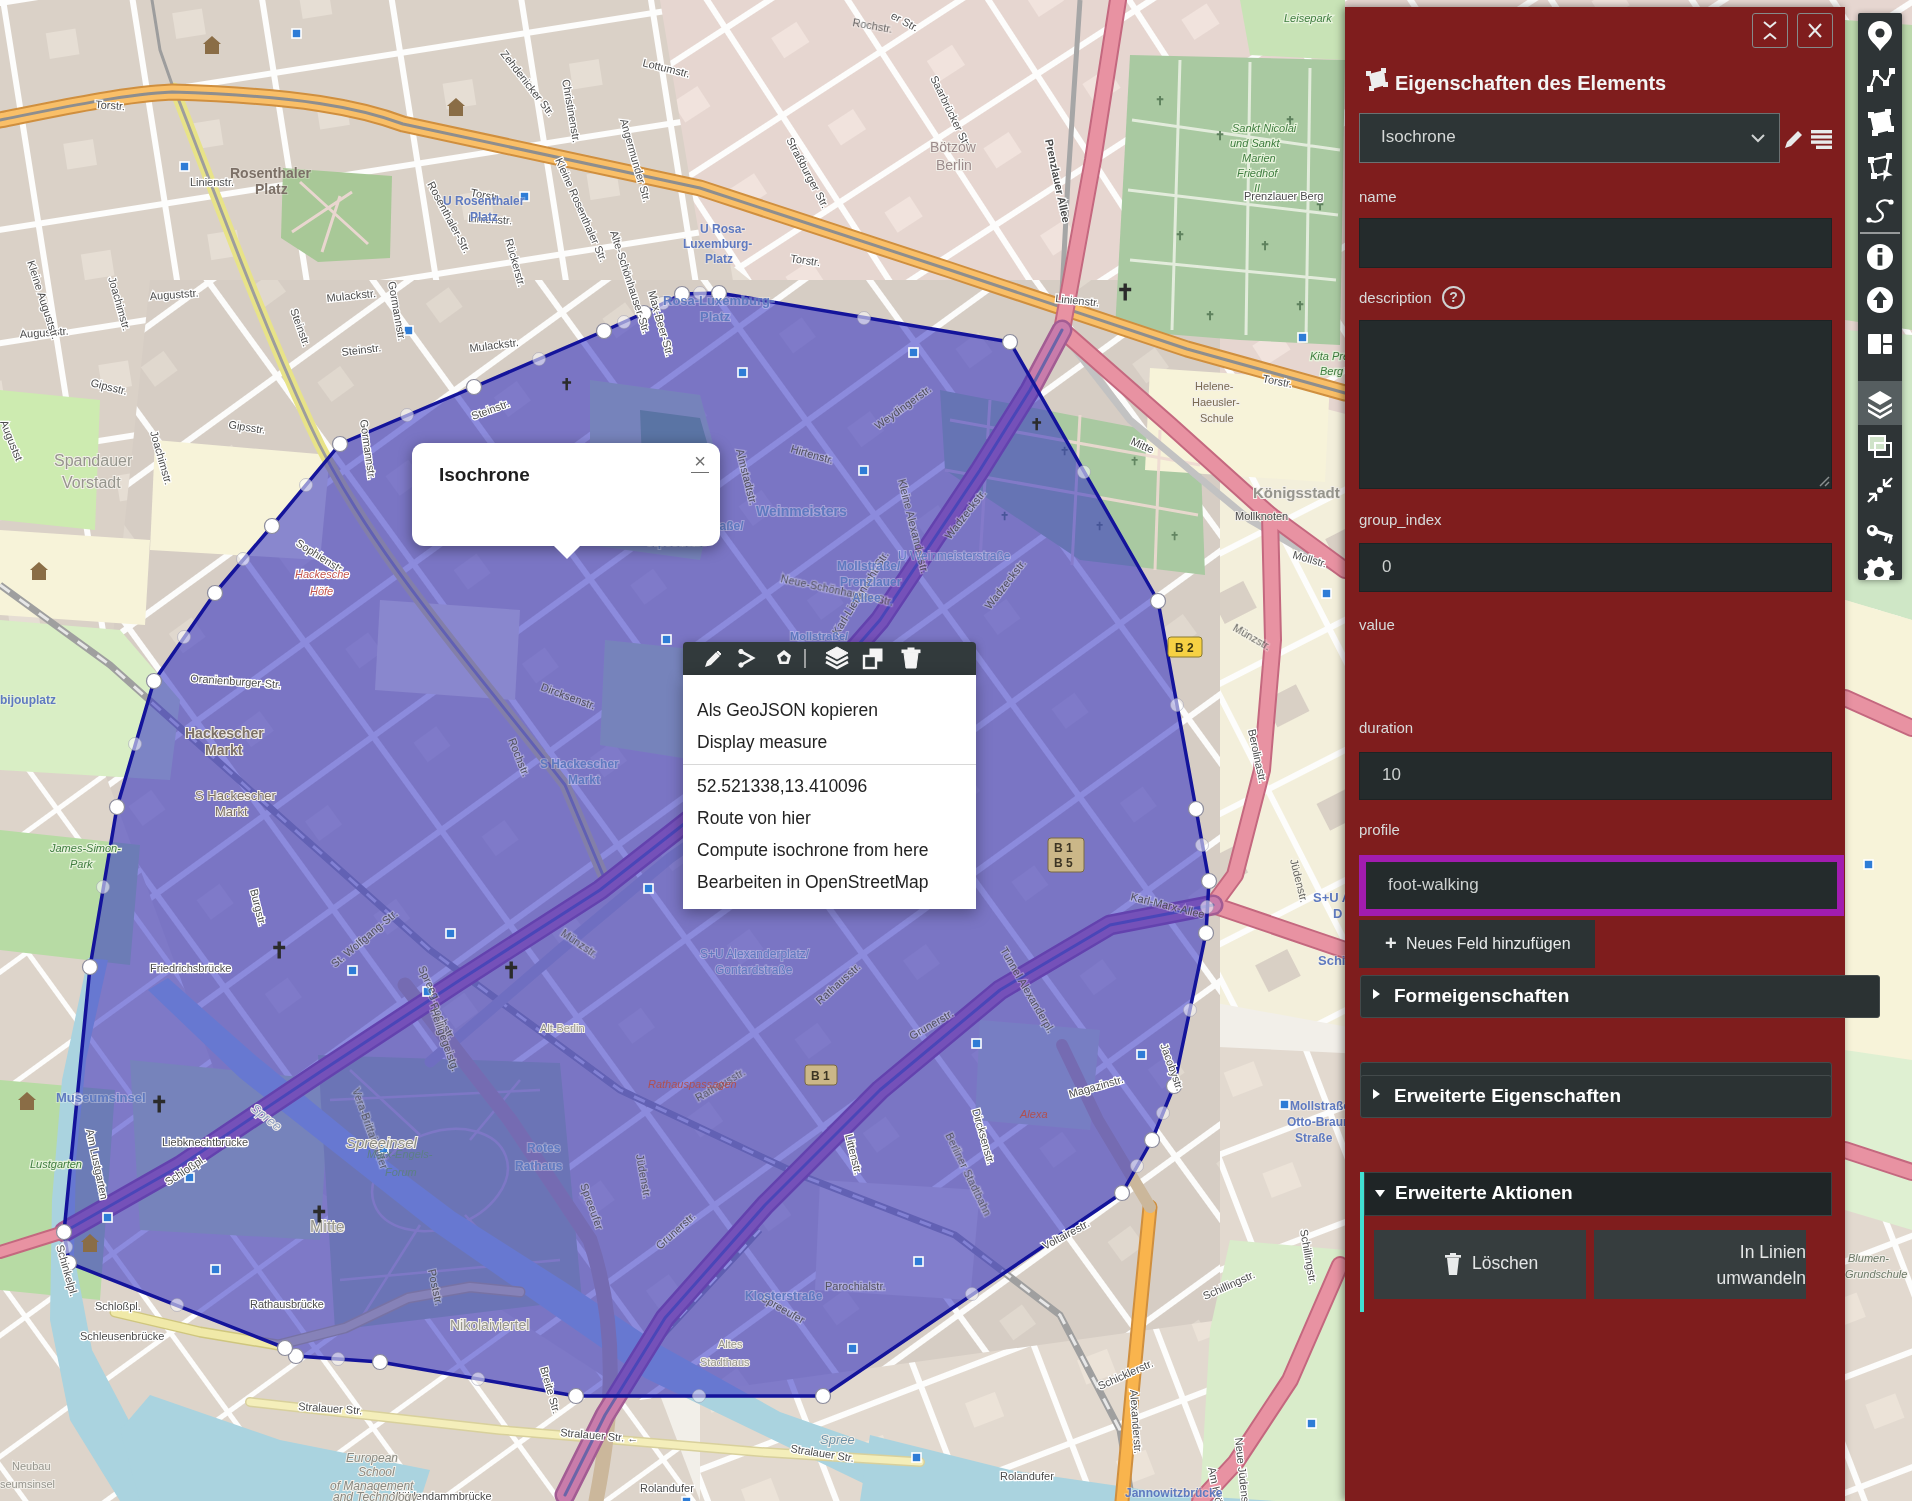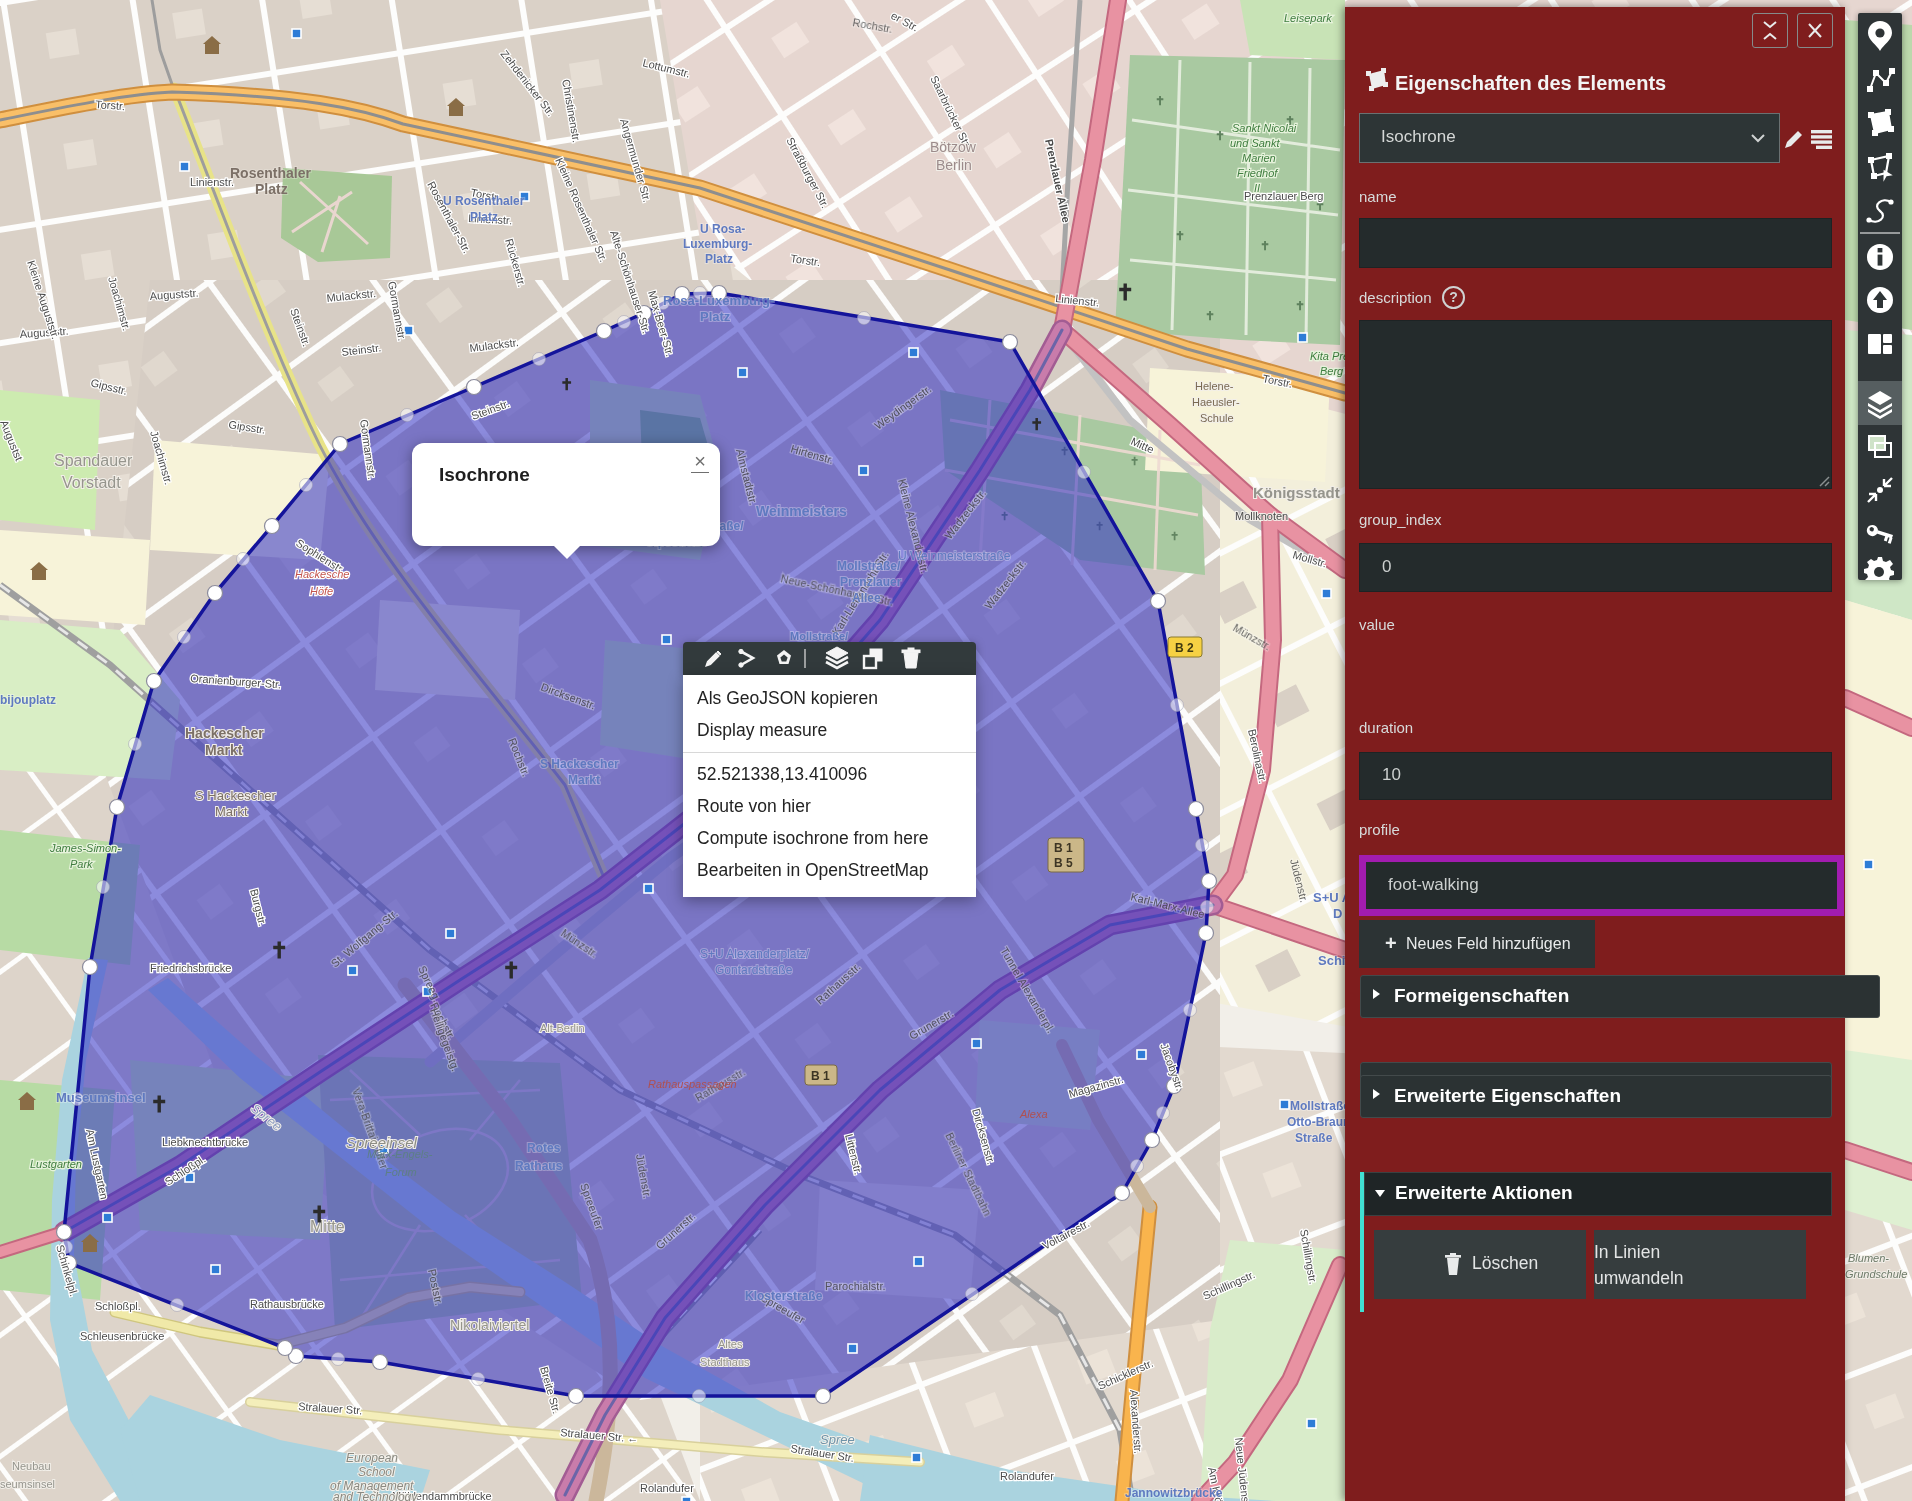--- a/index.html
+++ b/index.html
@@ -549,21 +549,21 @@
             <rect x="0" y="7" width="12" height="12" fill="#323a3c" stroke-width="2.4"></rect>
           </g>
         <g transform="translate(218,6)">
             <path d="M3,5 L5,20 L15,20 L17,5 Z"></path>
             <rect x="1" y="2" width="18" height="2.6"></rect>
             <rect x="7" y="0" width="6" height="2.6"></rect>
           </g>
       </g>
     </svg>
   </div>
-  <div style="background:#fff;color:#232323;font-size:17.5px;padding:8px 0 10px;box-shadow:0 4px 14px rgba(0,0,0,.35)">
+  <div style="background:#fff;color:#232323;font-size:17.5px;padding:20px 0 10px;box-shadow:0 4px 14px rgba(0,0,0,.35)">
     <div style="padding:5px 14px 6px">Als GeoJSON kopieren</div>
     <div style="padding:5px 14px 6px">Display measure</div>
     <div style="border-top:1px solid #d8d8d8;margin:5px 0 6px"></div>
     <div style="padding:5px 14px 6px">52.521338,13.410096</div>
     <div style="padding:5px 14px 6px">Route von hier</div>
     <div style="padding:5px 14px 6px">Compute isochrone from here</div>
     <div style="padding:5px 14px 6px">Bearbeiten in OpenStreetMap</div>
   </div>
 </div>
 
@@ -660,21 +660,21 @@
       <span style="position:absolute;left:30px;top:9px;font-weight:bold;font-size:19px;color:#fff">Erweiterte Aktionen</span>
     </div>
     <div style="position:absolute;left:10px;top:58px;width:212px;height:69px;background:#363d3e">
       <svg style="position:absolute;left:70px;top:23px" width="18" height="22" viewBox="0 0 18 22">
           <path d="M3,5 L5,22 L13,22 L15,5 Z" fill="#e9ebeb"></path>
           <rect x="1" y="2" width="16" height="2.6" fill="#e9ebeb"></rect>
           <rect x="6" y="0" width="6" height="2.6" fill="#e9ebeb"></rect>
         </svg>
       <span style="position:absolute;left:98px;top:23px;font-size:17.5px;color:#e3e5e5">Löschen</span>
     </div>
-    <div style="position:absolute;left:230px;top:58px;width:212px;height:69px;background:#363d3e;text-align:left;font-size:17.5px;color:#e3e5e5;line-height:26px;padding-top:9px;box-sizing:border-box">In Linien<br>umwandeln</div>
+    <div style="position:absolute;left:230px;top:58px;width:212px;height:69px;background:#363d3e;text-align:right;font-size:17.5px;color:#e3e5e5;line-height:26px;padding-top:9px;box-sizing:border-box">In Linien<br>umwandeln</div>
   </div>
 </div>
 
 <div style="position:absolute;left:1858px;top:13px;width:44px;background:#2e3436;border-radius:2px;box-shadow:0 1px 6px rgba(0,0,0,.4)">
 <svg width="44" height="567" viewBox="0 0 44 567" style="display:block">
   <rect x="0" y="368" width="44" height="44" fill="#565e60"></rect>
   <g fill="#ffffff" stroke="#ffffff">
     <g transform="translate(22,22)">
           <path d="M0,-14 C7,-14 12,-9 12,-2 C12,5 3,10 0,16 C-3,10 -12,5 -12,-2 C-12,-9 -7,-14 0,-14 Z" stroke="none"></path>
           <circle cx="0" cy="-2" r="4.6" fill="#2e3436" stroke="none"></circle>

